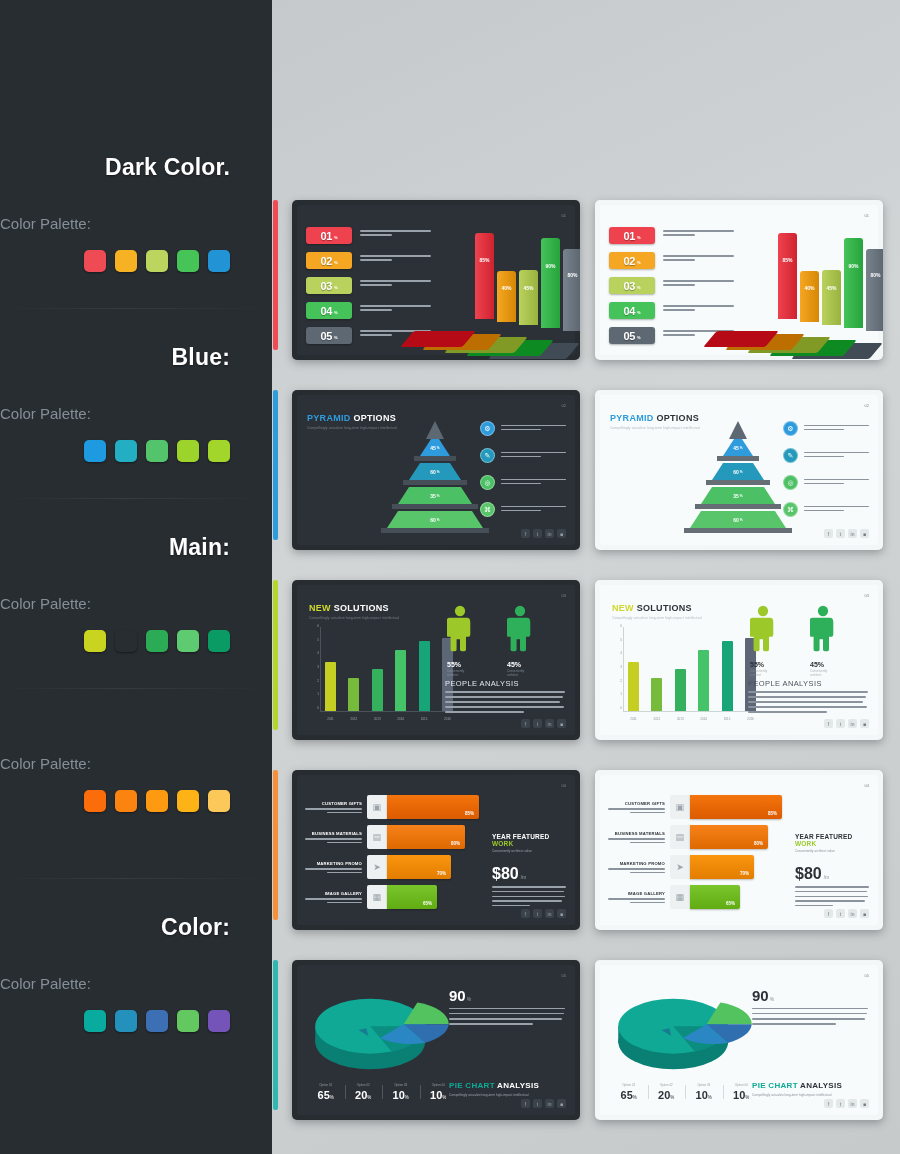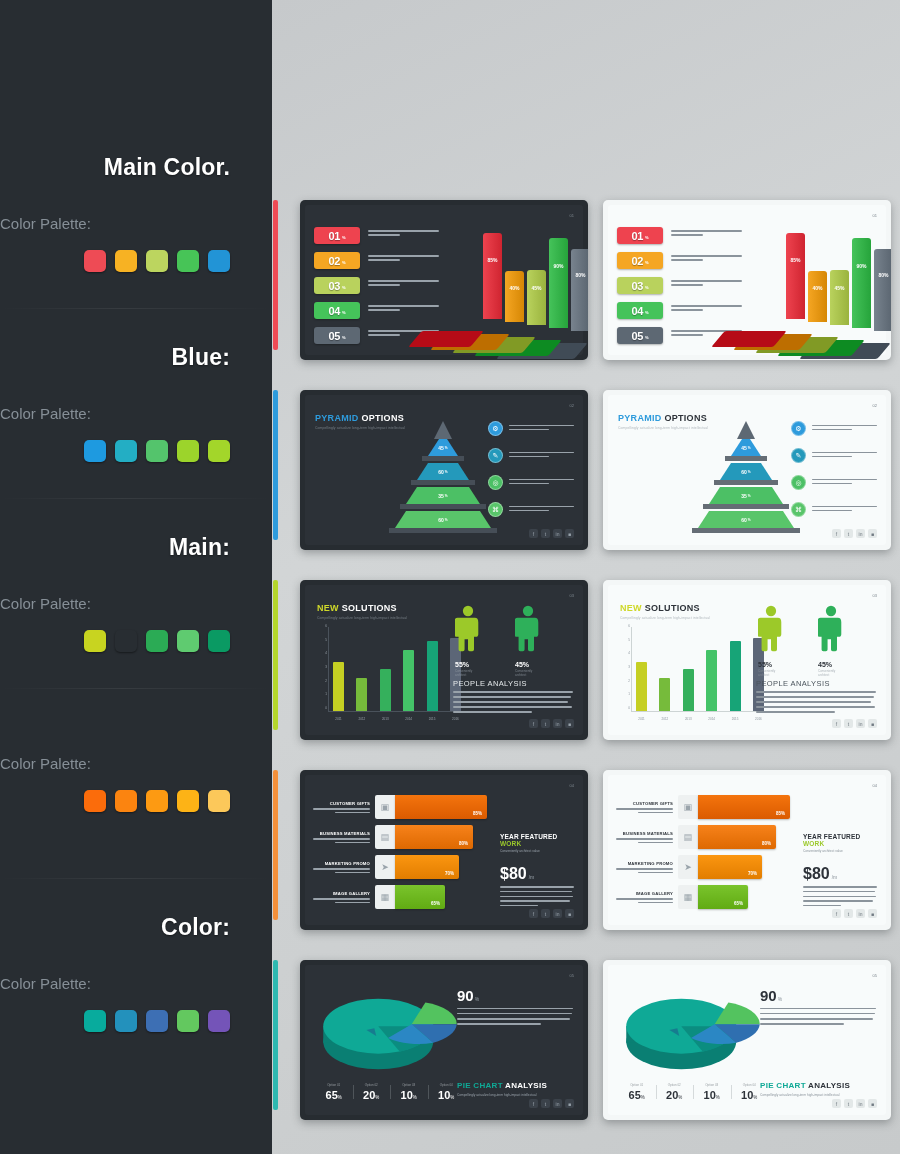--- a/index.html
+++ b/index.html
@@ -54,21 +54,21 @@
     position:absolute; width:5px; left:273px; border-radius:2px;
   }
 
   
   .main{
     flex:1; position:relative;
     background:linear-gradient(155deg,#c6c9cb 0%,#d2d5d6 40%,#c7cacb 100%);
   }
 
   .grid{ position:absolute; left:20px; top:190px; }
-  .slide-row{ position:absolute; left:0; width:500px; height:190px;margin-left:8px; }
+  .slide-row{ position:absolute; left:0; width:500px; height:190px; }
   .slide{
     position:absolute; top:10px; width:288px; height:160px;
     border-radius:5px; overflow:hidden;
     box-shadow:0 3px 9px rgba(40,45,50,.35);
   }
   .slide.dark{ background:#272c31; left:0; }
   .slide.light{ background:#f4f7f7; left:303px; }
   .slide-inner{ position:absolute; inset:5px; border-radius:3px; }
   .dark .slide-inner{ background:#2c3137; }
   .light .slide-inner{ background:#f8fbfb; }
@@ -173,21 +173,21 @@
 </head>
 <body>
 
 <div id="root">
 
   <div class="sidebar">
     <div class="brand">
     </div>
     <div class="rows" id="sidebar-rows">
         <div class="row">
-          <div class="row-title">Main Color.</div>
+          <div class="row-title">Dark Color.</div>
      <div class="palette-label">Color Palette:</div>
      <div class="swatches">
             <div class="sw" style="background:#ee4b55"></div>
             <div class="sw" style="background:#f7b223"></div>
             <div class="sw" style="background:#bcd55f"></div>
             <div class="sw" style="background:#47c457"></div>
             <div class="sw" style="background:#2294d6"></div>
           </div>
         </div>
         <div class="row">

